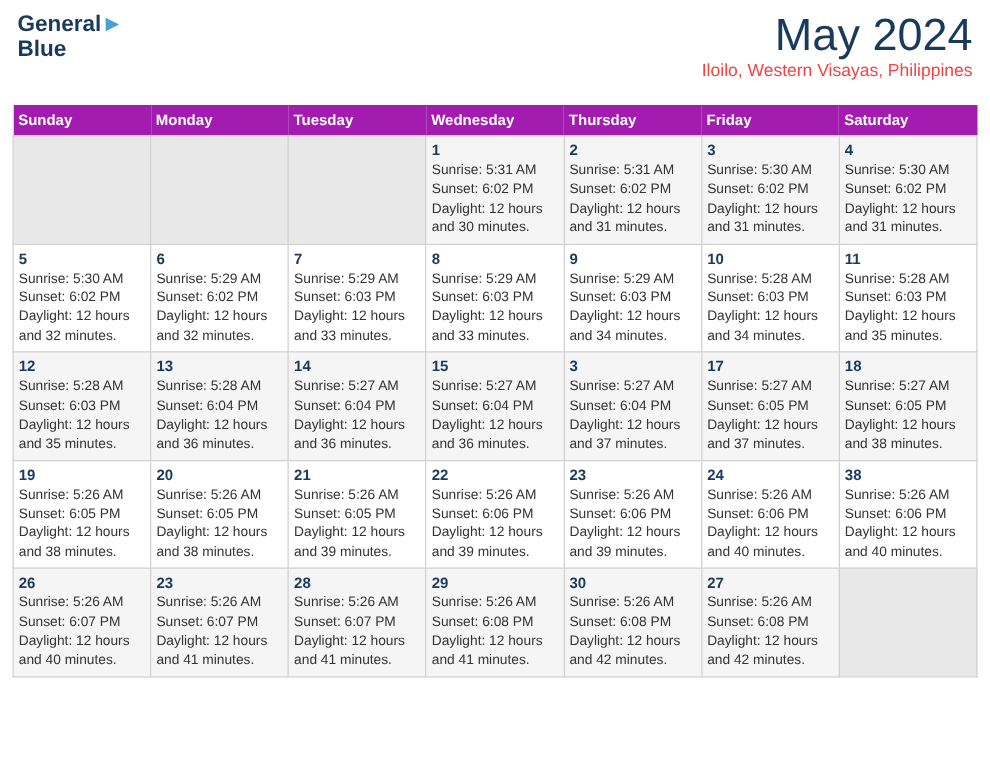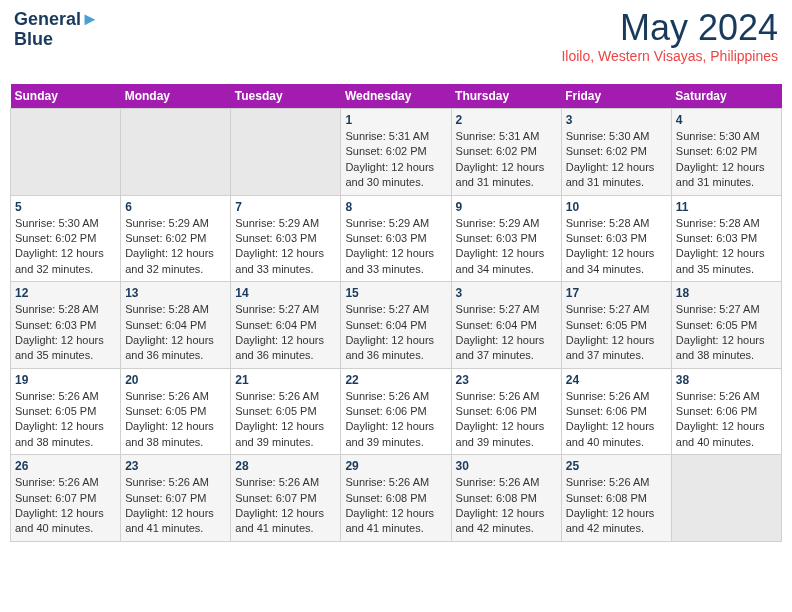--- a/index.html
+++ b/index.html
@@ -241,19 +241,19 @@
         </td>
         <td>
           <span class="day-number">29</span>
           <div class="day-info">Sunrise: 5:26 AM<br>Sunset: 6:08 PM<br>Daylight: 12 hours and 41 minutes.</div>
         </td>
         <td>
           <span class="day-number">30</span>
           <div class="day-info">Sunrise: 5:26 AM<br>Sunset: 6:08 PM<br>Daylight: 12 hours and 42 minutes.</div>
         </td>
         <td>
-          <span class="day-number">25</span>
+          <span class="day-number">27</span>
           <div class="day-info">Sunrise: 5:26 AM<br>Sunset: 6:08 PM<br>Daylight: 12 hours and 42 minutes.</div>
         </td>
         <td class="empty-cell"></td>
       </tr>
     </tbody>
 </table>
 
 </body></html>

